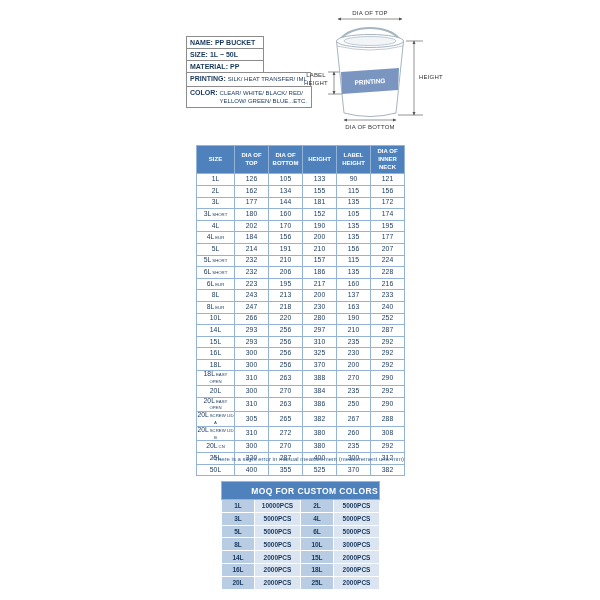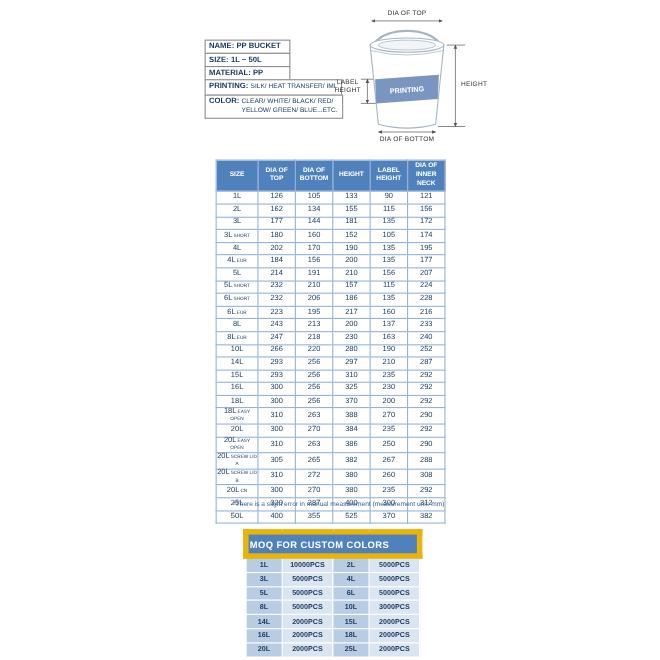--- a/index.html
+++ b/index.html
@@ -50,21 +50,21 @@
     text-align:right;font-size:6px;color:#365f91;
   }
 
   
   .moq-table{
     position:absolute;left:221px;top:481px;width:159px;
     border-collapse:collapse;table-layout:fixed;
   }
   .moq-table th{
     background:#4f81bd;color:#fff;font-size:8.5px;font-weight:bold;
-    height:15px;border:5px solid #eab308;text-align:left;letter-spacing:0.4px;margin-top:13px;
+    height:15px;border:1px solid #eab308;text-align:right;letter-spacing:0.4px;margin-top:13px;
   }
   .moq-table td{
     height:11.8px;font-size:6.5px;font-weight:bold;color:#17375d;
     text-align:center;border:1px solid #fff;padding:0;vertical-align:middle;
   }
   .moq-table col.m-size{width:33px;}
   .moq-table col.m-val{width:46px;}
   td.moq-size{background:#b8cce4;}
   td.moq-val{background:#dbe5f1;}
 </style>

